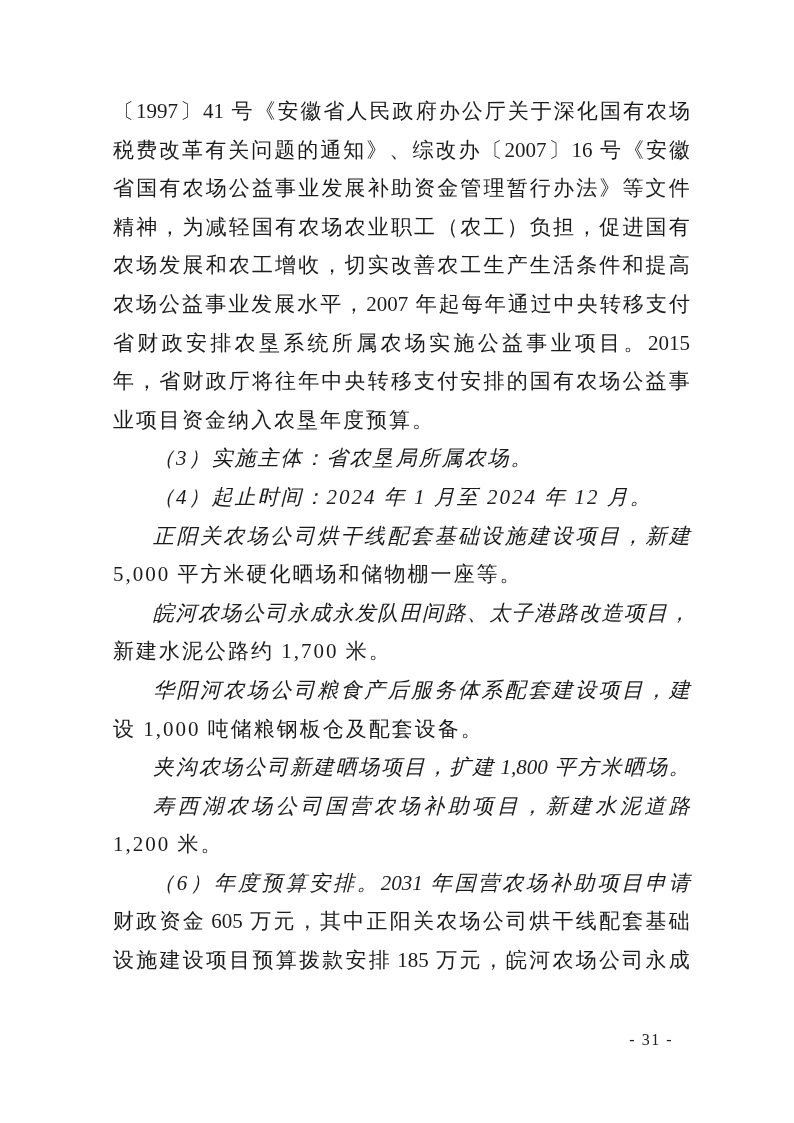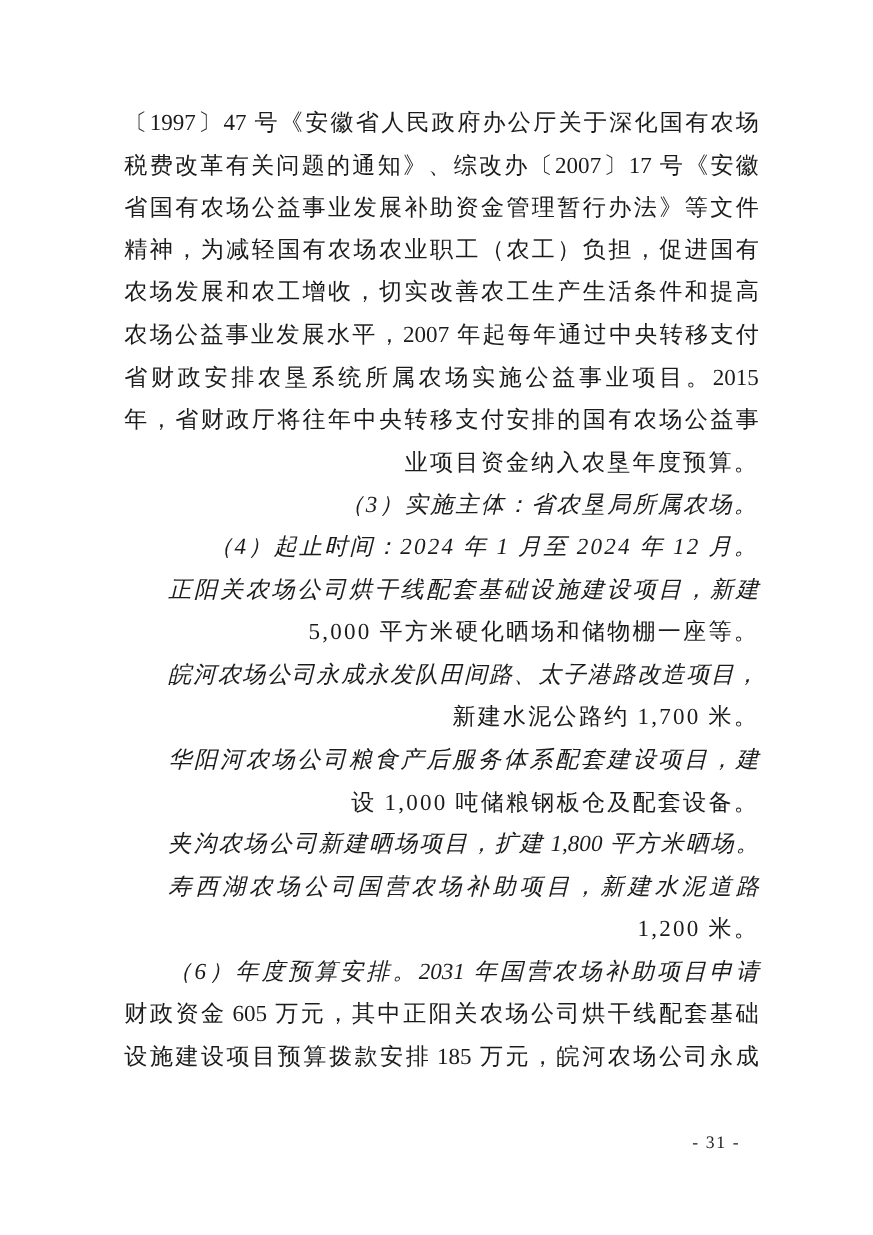--- a/index.html
+++ b/index.html
@@ -34,21 +34,21 @@
     justify-content: space-between;
     align-items: baseline;
   }
   .line.justify span {
     white-space: pre;
   }
   
   .line.plain {
     letter-spacing: 2px;
     white-space: pre;
-    text-align: right;
+    text-align: left;
   }
   .line.indent {
     padding-left: 40px;
     font-style: italic;
   }
   .footer {
     position: absolute;
     left: 0;
     top: 1030px;
     width: 100%;
@@ -63,21 +63,21 @@
 </style>
 </head>
 <body>
 
 <div class="page">
   <div class="content">
       <div class="line justify">
         <span>〔</span>
         <span>1997</span>
         <span>〕</span>
-        <span>47 </span>
+        <span>41 </span>
         <span>号</span>
         <span>《</span>
         <span>安</span>
         <span>徽</span>
         <span>省</span>
         <span>人</span>
         <span>民</span>
         <span>政</span>
         <span>府</span>
         <span>办</span>
@@ -105,21 +105,21 @@
         <span>通</span>
         <span>知</span>
         <span>》</span>
         <span>、</span>
         <span>综</span>
         <span>改</span>
         <span>办</span>
         <span>〔</span>
         <span>2007</span>
         <span>〕</span>
-        <span>17 </span>
+        <span>16 </span>
         <span>号</span>
         <span>《</span>
         <span>安</span>
         <span>徽</span>
       </div>
       <div class="line justify">
         <span>省</span>
         <span>国</span>
         <span>有</span>
         <span>农</span>

